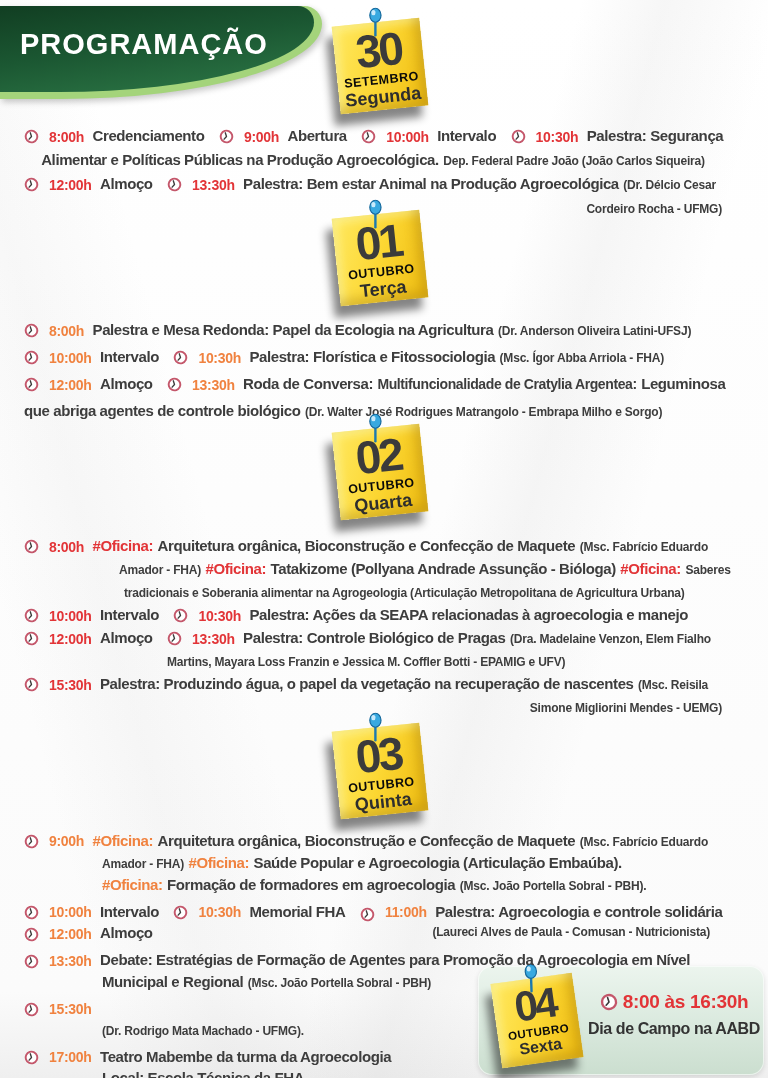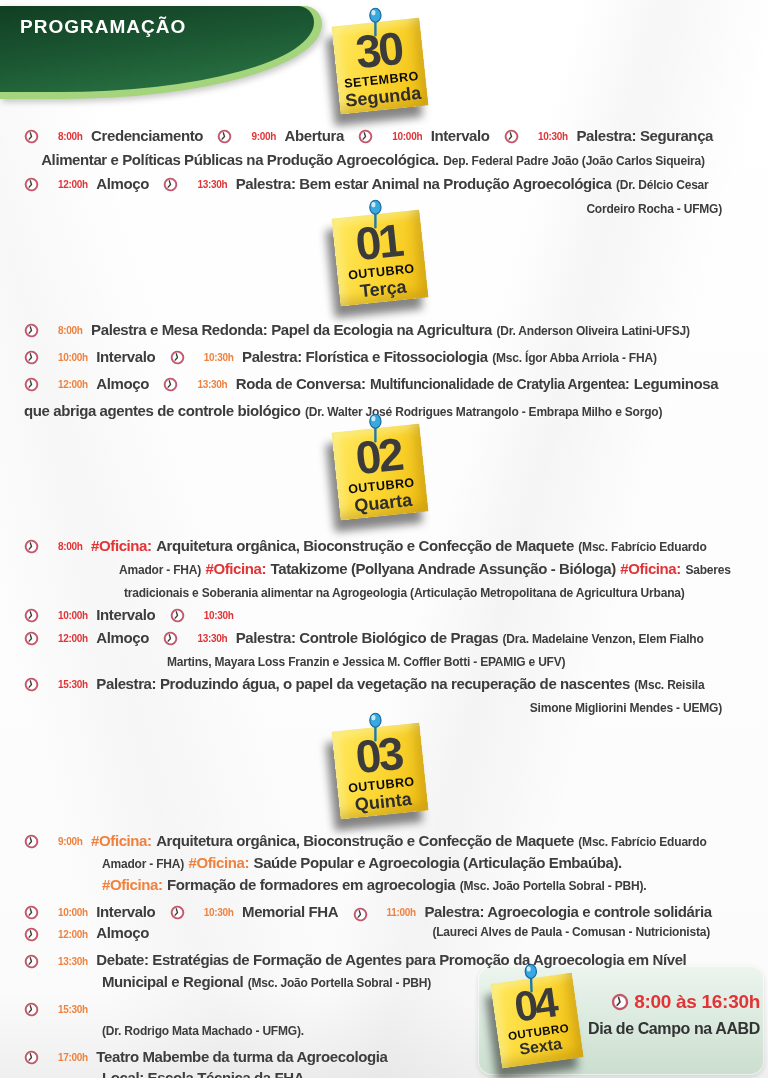--- a/index.html
+++ b/index.html
@@ -15,21 +15,21 @@
 
   
   .banner-wrap{position:absolute;top:0;left:0;width:335px;height:104px;}
   .banner-edge{position:absolute;top:6px;left:0;width:322px;height:93px;
     background:var(--edge-green,#a4d47b);
     border-top-right-radius:22px;border-bottom-right-radius:100% 100%;
     box-shadow:2px 3px 6px rgba(0,0,0,.22);}
   .banner-main{position:absolute;top:6px;left:0;width:314px;height:86px;
     background:linear-gradient(172deg,#113e22 0%,#1b5732 45%,#2e7a48 100%);
     border-top-right-radius:20px;border-bottom-right-radius:100% 100%;}
-  .banner-title{position:absolute;top:16px;left:20px;color:#fff;font-size:19px;
+  .banner-title{position:absolute;top:28px;left:20px;color:#fff;font-size:29px;
     letter-spacing:1px;}
 
   
   .note-wrap{position:absolute;left:336px;width:96px;}
   .note-wrap.n0{top:22px}.note-wrap.n1{top:214px}.note-wrap.n2{top:428px}.note-wrap.n3{top:727px}
   .note{position:relative;width:88px;height:88px;transform:rotate(-6deg);
     background:linear-gradient(110deg,var(--note-yellow-light,#ffe961) 0%,var(--note-yellow,#fcd733) 50%,var(--note-yellow-dark,#eebb10) 100%);
     box-shadow:-7px 11px 9px rgba(0,0,0,.48), inset -5px -6px 12px rgba(140,100,0,.32), inset 4px 4px 10px rgba(255,255,190,.55);
     text-align:center;padding-top:9px;}
   .pin-svg{position:absolute;top:-15px;left:50%;transform:translateX(-50%) rotate(6deg);}
@@ -43,40 +43,40 @@
   .line{white-space:nowrap;line-height:20px;margin-bottom:3px;}
   .d1 .line{margin-bottom:6px}
   .d2 .line{margin-bottom:2px}
   .d3 .line{line-height:19px;margin-bottom:1px}
   .line.gap{margin-top:0}
   .d3 .line.gap{margin-top:6px}
   .line.center{text-align:center}
   .line.right{text-align:right}
   .line.between{display:flex;justify-content:space-between;align-items:flex-start;}
   .between-right{transform:translateY(-2px);padding-right:12px;}
-  .seg-time{font-size:10px;letter-spacing:-.3px;display:inline-flex;align-items:center;gap:19px;
+  .seg-time{font-size:14px;letter-spacing:-.3px;display:inline-flex;align-items:center;gap:10px;
     vertical-align:middle;margin:0 4px 0 10px;}
   .line > .seg-time:first-child,.between-left > .seg-time:first-child{margin-left:0;}
   .clock{flex:none;transform:rotate(-18deg);}
   .seg-text{font-size:15px;letter-spacing:-.4px;}
   .seg-mid{font-size:14px;letter-spacing:-.4px;}
   .seg-small{font-size:12px;letter-spacing:-.2px;}
 
   
   .friday-panel{position:absolute;left:478px;top:966px;width:286px;height:109px;border-radius:14px;
     background:linear-gradient(180deg,#ecf5ee 0%,#dbeadf 50%,var(--panel-green,#cbdecf) 100%);
     box-shadow:inset 0 0 0 1px rgba(255,255,255,.6), 0 2px 5px rgba(0,0,0,.12);}
   .friday-note-slot{position:absolute;left:18px;top:12px;}
   .friday-panel .note{width:82px;height:85px;transform:rotate(-8deg);}
   .friday-panel .note-day{font-size:42px;}
   .friday-panel .note-month{font-size:11.5px;}
   .friday-panel .note-weekday{font-size:16px;}
   .friday-right{position:absolute;left:110px;top:25px;width:172px;text-align:center;}
   .friday-time{color:var(--red,#e5282d);font-size:19px;letter-spacing:-.3px;
-    display:flex;align-items:center;justify-content:flex-end;gap:5px;}
+    display:flex;align-items:center;justify-content:center;gap:5px;}
   .friday-title{margin-top:7px;font-size:16px;letter-spacing:-.4px;color:#333;}
 </style>
 </head>
 <body>
 
 <div id="page">
 
   <div class="banner-wrap">
     <div class="banner-edge"></div>
     <div class="banner-main"></div>
@@ -237,21 +237,21 @@
             <circle cx="10" cy="10" r="7.8" fill="#fff" stroke="#c4576b" stroke-width="2.6"></circle>
             <path d="M10 10L10 4.8M10 10L5.9 12.4" stroke="#3a3a3a" stroke-width="1.8" stroke-linecap="round" fill="none"></path>
           </svg>
           <span>10:00h</span>
         </span> <span class="seg-text">Intervalo</span> <span class="seg-time" style="color: rgb(226, 52, 55);">
           <svg class="clock" width="15" height="15" viewBox="0 0 20 20">
             <circle cx="10" cy="10" r="7.8" fill="#fff" stroke="#c4576b" stroke-width="2.6"></circle>
             <path d="M10 10L10 4.8M10 10L5.9 12.4" stroke="#3a3a3a" stroke-width="1.8" stroke-linecap="round" fill="none"></path>
           </svg>
           <span>10:30h</span>
-        </span>  </div>
+        </span> <span class="seg-text">Palestra: Ações da SEAPA relacionadas à agroecologia e manejo</span> </div>
       <div class="line gap"><span class="seg-time" style="color: rgb(226, 52, 55);">
           <svg class="clock" width="15" height="15" viewBox="0 0 20 20">
             <circle cx="10" cy="10" r="7.8" fill="#fff" stroke="#c4576b" stroke-width="2.6"></circle>
             <path d="M10 10L10 4.8M10 10L5.9 12.4" stroke="#3a3a3a" stroke-width="1.8" stroke-linecap="round" fill="none"></path>
           </svg>
           <span>12:00h</span>
         </span> <span class="seg-text">Almoço</span> <span class="seg-time" style="color: rgb(226, 52, 55);">
           <svg class="clock" width="15" height="15" viewBox="0 0 20 20">
             <circle cx="10" cy="10" r="7.8" fill="#fff" stroke="#c4576b" stroke-width="2.6"></circle>
             <path d="M10 10L10 4.8M10 10L5.9 12.4" stroke="#3a3a3a" stroke-width="1.8" stroke-linecap="round" fill="none"></path>

